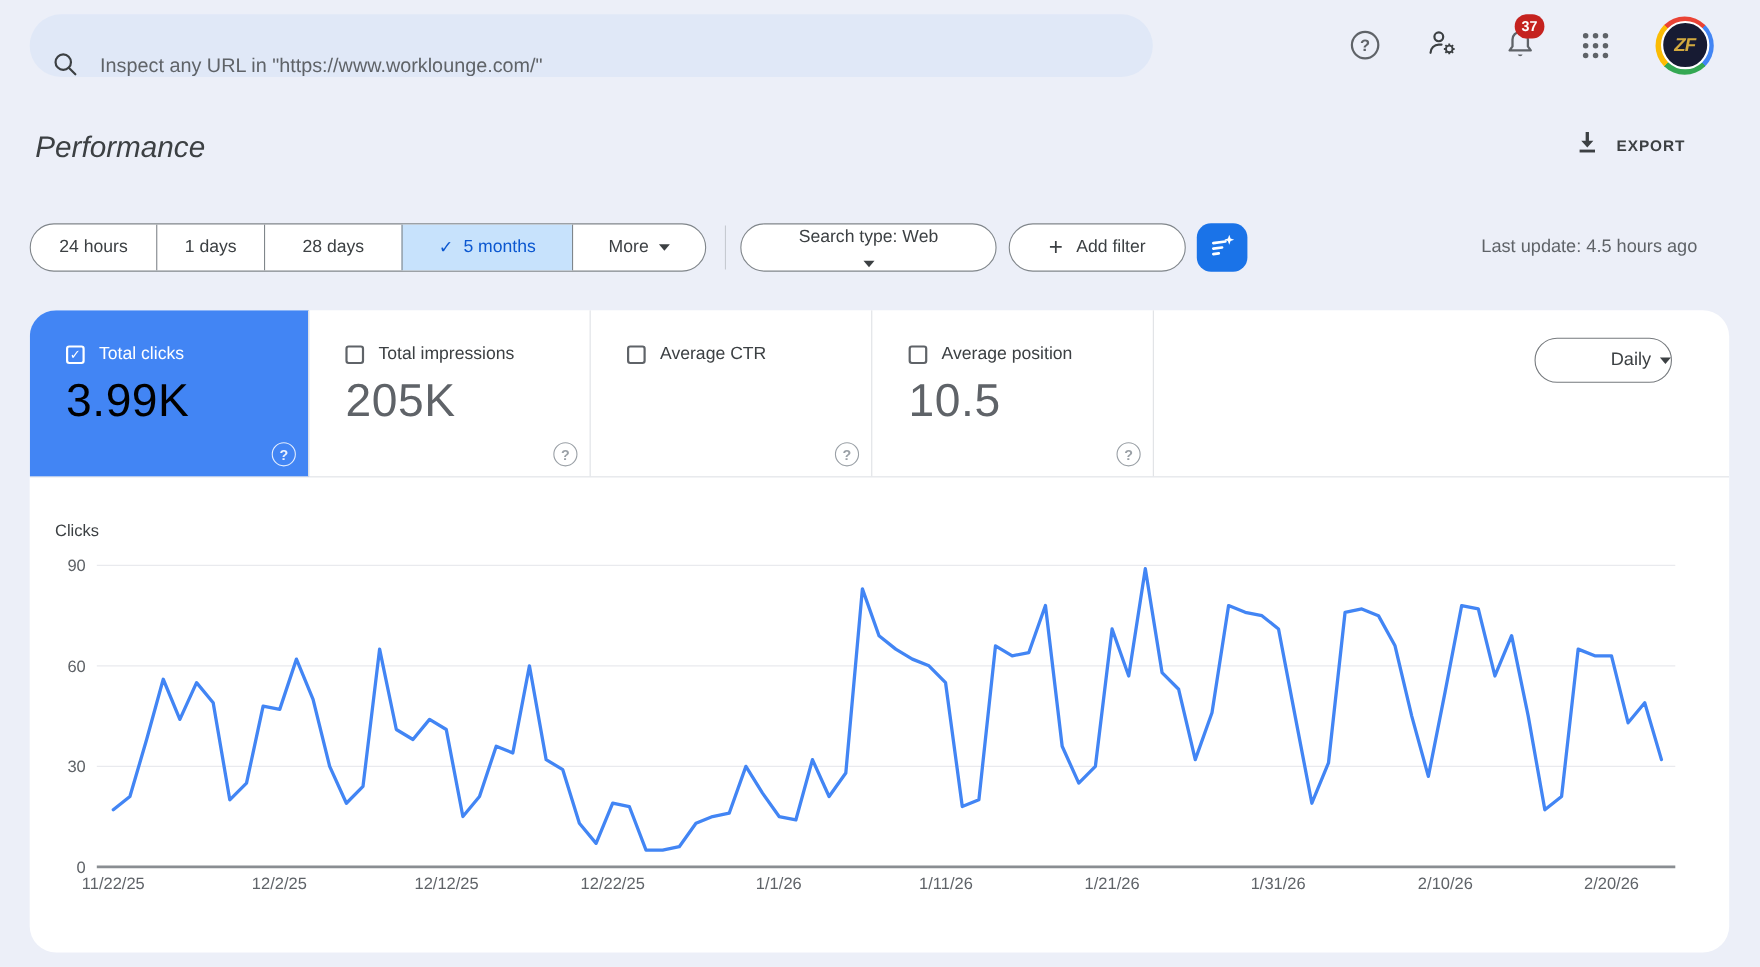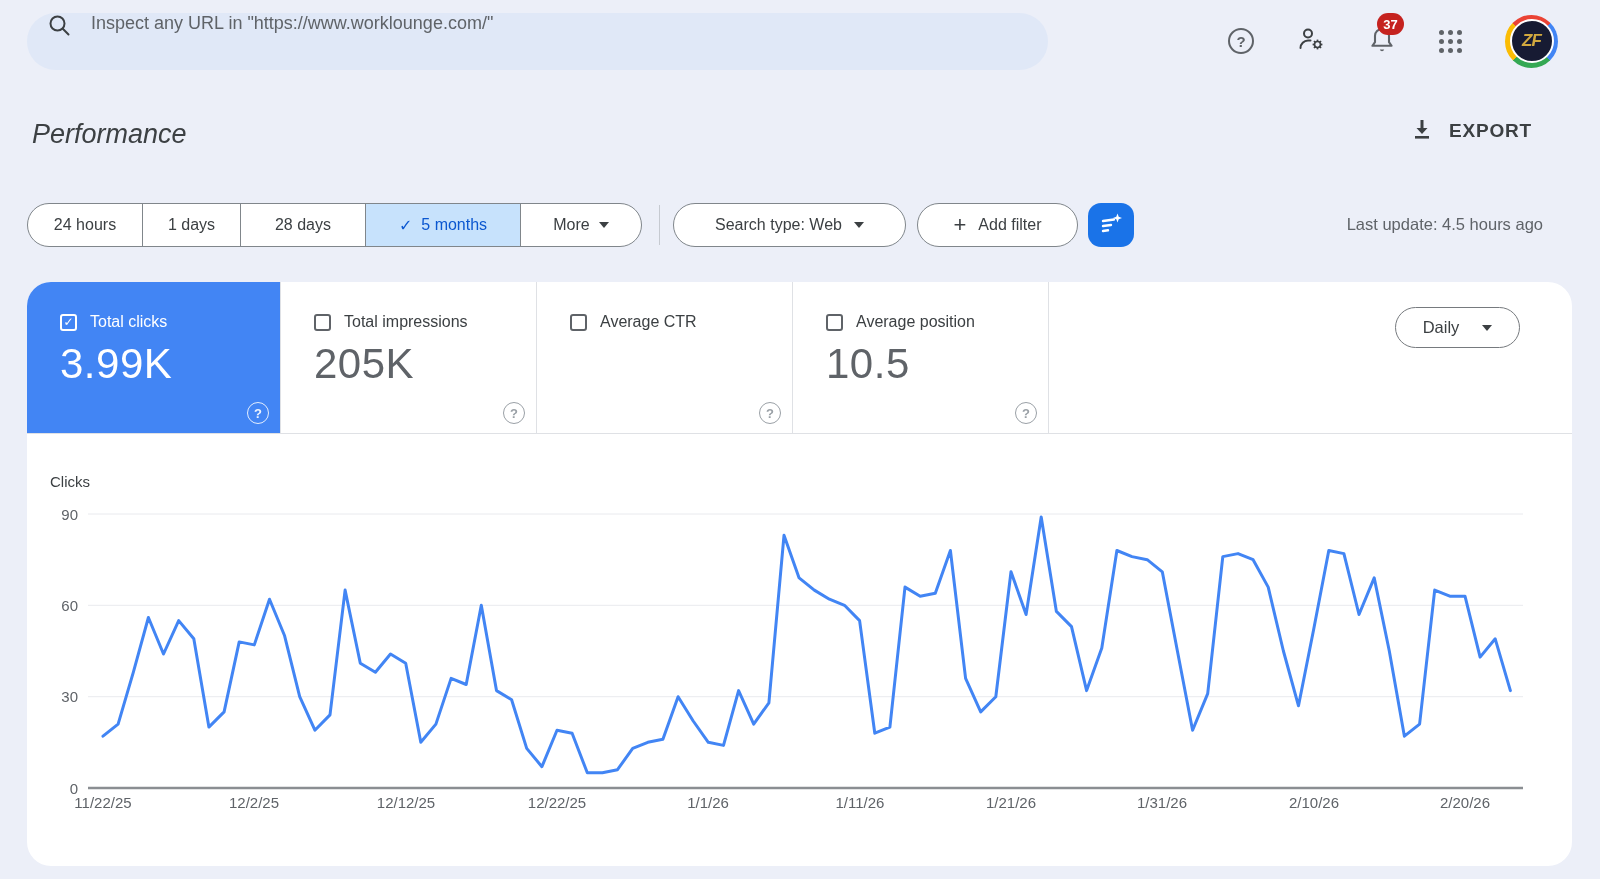--- a/index.html
+++ b/index.html
@@ -4,21 +4,21 @@
 <style>
   * { margin:0; padding:0; box-sizing:border-box; }
   html,body { width:1600px; height:879px; overflow:hidden; }
   body {
     font-family:"Liberation Sans","DejaVu Sans",sans-serif;
     background:#eceff8; position:relative; color:#3c4043;
   }
   
   .search-pill {
     position:absolute; left:27px; top:13px; width:1021px; height:57px;
-    background:#e0e8f7; border-radius:29px; display:flex; align-items:flex-start;
+    background:#e0e8f7; border-radius:29px; display:flex; align-items:flex-end;
   }
   .search-icon-wrap { width:64px; display:flex; justify-content:center; }
   .search-pill input {
     flex:1; background:transparent; border:none; outline:none;
     font:18px "Liberation Sans","DejaVu Sans",sans-serif; color:#3c4043;
   }
   .search-pill input::placeholder { color:#5f6368; opacity:1; }
   .topbar-icons {
     position:absolute; right:42px; top:15px; height:52px;
     display:flex; align-items:center; gap:43px;
@@ -42,21 +42,21 @@
     width:44px; height:44px; border-radius:50%; background:#171b33; border:2px solid #fff;
     display:flex; align-items:center; justify-content:center;
     color:#d2a93f; font-weight:700; font-size:17px; font-style:italic; letter-spacing:-1px;
   }
   
   .page-title { position:absolute; left:32px; top:119px; font-size:27px; color:#3c4043;font-style:italic; }
   .export-btn {
     position:absolute; right:68px; top:118px; display:flex; align-items:center; gap:16px;
     cursor:pointer; color:#3c4043;
   }
-  .export-label { font-size:19px; font-weight:700; letter-spacing:.8px; }
+  .export-label { font-size:14px; font-weight:700; letter-spacing:.8px; }
   
   .controls { position:absolute; left:27px; top:203px; height:44px; width:1546px; }
   .chip-group {
     position:absolute; left:0; top:0; height:44px; display:flex;
     border:1px solid #80868b; border-radius:22px; overflow:hidden; background:#fff;
   }
   .chip {
     display:flex; align-items:center; justify-content:center; gap:9px;
     font-size:16px; font-weight:500; color:#3c4043; cursor:pointer; border-left:1px solid #80868b;
   }
@@ -65,21 +65,21 @@
   .chip .check { font-size:16px; font-weight:700; color:#0b57d0; }
   .w0{width:114px}.w1{width:98px}.w2{width:125px}.w3{width:155px}.w4{width:121px}
   .caret { width:0; height:0; border-left:5px solid transparent; border-right:5px solid transparent;
     border-top:6px solid #3c4043; display:inline-block; }
   .vdivider { position:absolute; left:632px; top:2px; height:40px; width:1px; background:#c6cad1; }
   .pill-btn {
     position:absolute; top:0; height:44px; background:#fff; border:1px solid #80868b;
     border-radius:22px; display:flex; align-items:center; justify-content:center; gap:12px;
     font-size:16px; color:#3c4043; cursor:pointer;
   }
-  .pill-search-type { left:646px; width:233px; }
+  .pill-search-type { left:646px; width:233px;flex-direction:column; }
   .pill-add-filter { left:890px; width:161px; }
   .plus-glyph { font-size:22px; font-weight:400; color:#3c4043; line-height:1; }
   .tune-btn {
     position:absolute; left:1061px; top:0; width:46px; height:44px; background:#1a73e8;
     border-radius:13px; display:flex; align-items:center; justify-content:center; cursor:pointer;
   }
   .last-update { position:absolute; right:30px; top:12px; font-size:16.5px; color:#5f6368; }
   
   .panel {
     position:absolute; left:27px; top:282px; width:1545px; height:584px;
@@ -93,26 +93,26 @@
   .metric-value { margin-top:9px; font-size:42px; color:#5f6368; letter-spacing:.5px; }
   .card-help {
     position:absolute; right:11px; bottom:9px; width:22px; height:22px; border:1.5px solid #9aa0a6;
     border-radius:50%; color:#9aa0a6; font-size:13px; font-weight:700;
     display:flex; align-items:center; justify-content:center; cursor:pointer;
   }
   .metric-card.sel { background:#4285f4; }
   .metric-card.sel .card-head { color:#fff; }
   .metric-card.sel .cbox { border-color:#fff; background:transparent; color:#fff;
     display:flex; align-items:center; justify-content:center; font-size:12px; font-weight:700; }
-  .metric-card.sel .metric-value { color:#ffffff; }
+  .metric-card.sel .metric-value { color:#000000; }
   .metric-card.sel .card-help { border-color:rgba(255,255,255,.85); color:rgba(255,255,255,.9); }
   .daily-btn {
     position:absolute; z-index:3; left:1368px; top:25px; width:125px; height:41px;
     background:#fff; border:1px solid #767a7e; border-radius:21px;
-    display:flex; align-items:center; justify-content:center; gap:23px;
+    display:flex; align-items:center; justify-content:flex-end; gap:8px;
     font-size:16.5px; color:#3c4043; cursor:pointer;
   }
   .chart-svg { position:absolute; left:0; top:0; z-index:1; }
   .gridline { stroke:#e9eaee; stroke-width:1; }
   .axisline { stroke:#8a8e92; stroke-width:2.5; }
   .ytick, .xtick { fill:#5f6368; font-size:15px; }
   .axis-title { fill:#3c4043; font-size:15px; }
   .dataline { fill:none; stroke-width:3; stroke-linejoin:round; stroke-linecap:round; }
 </style>
 </head>

